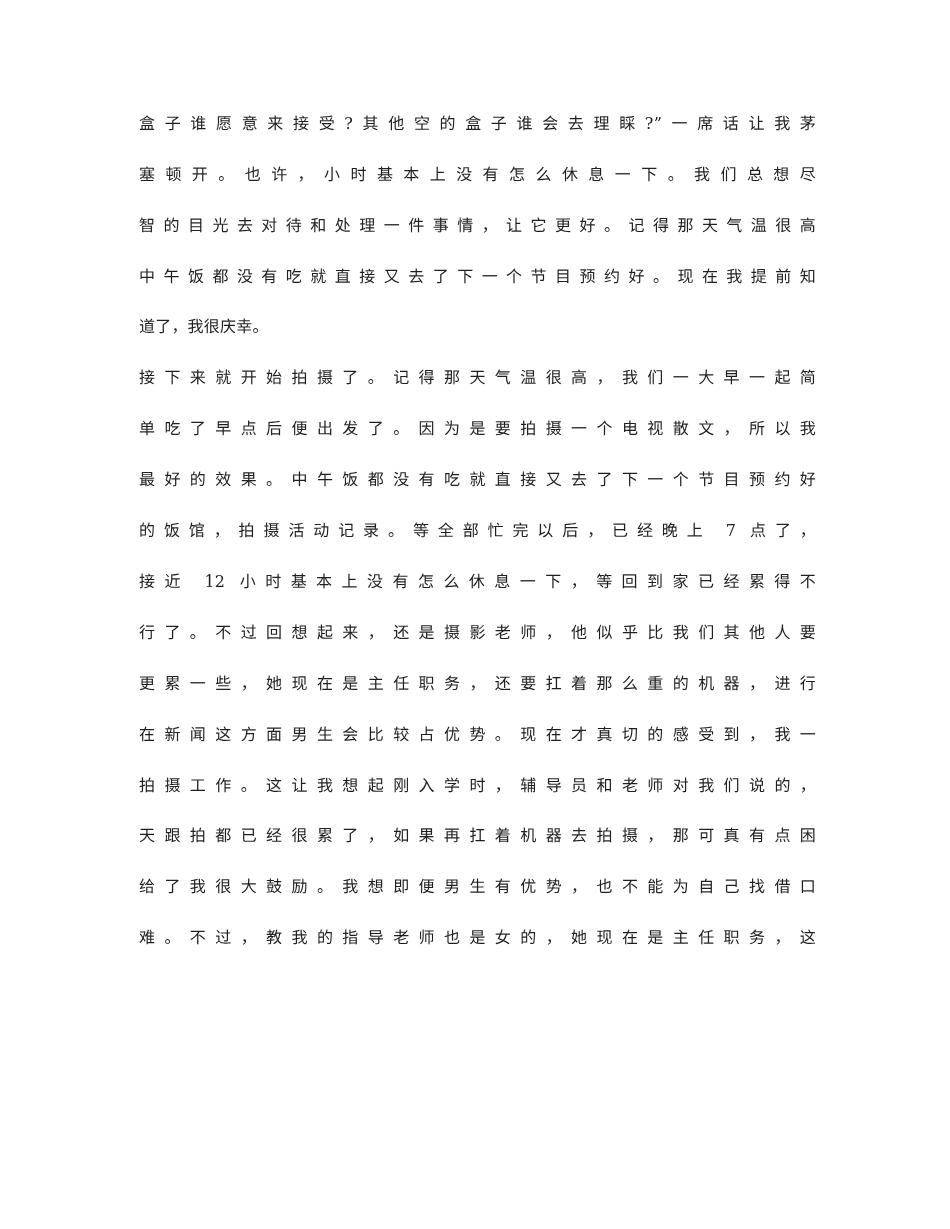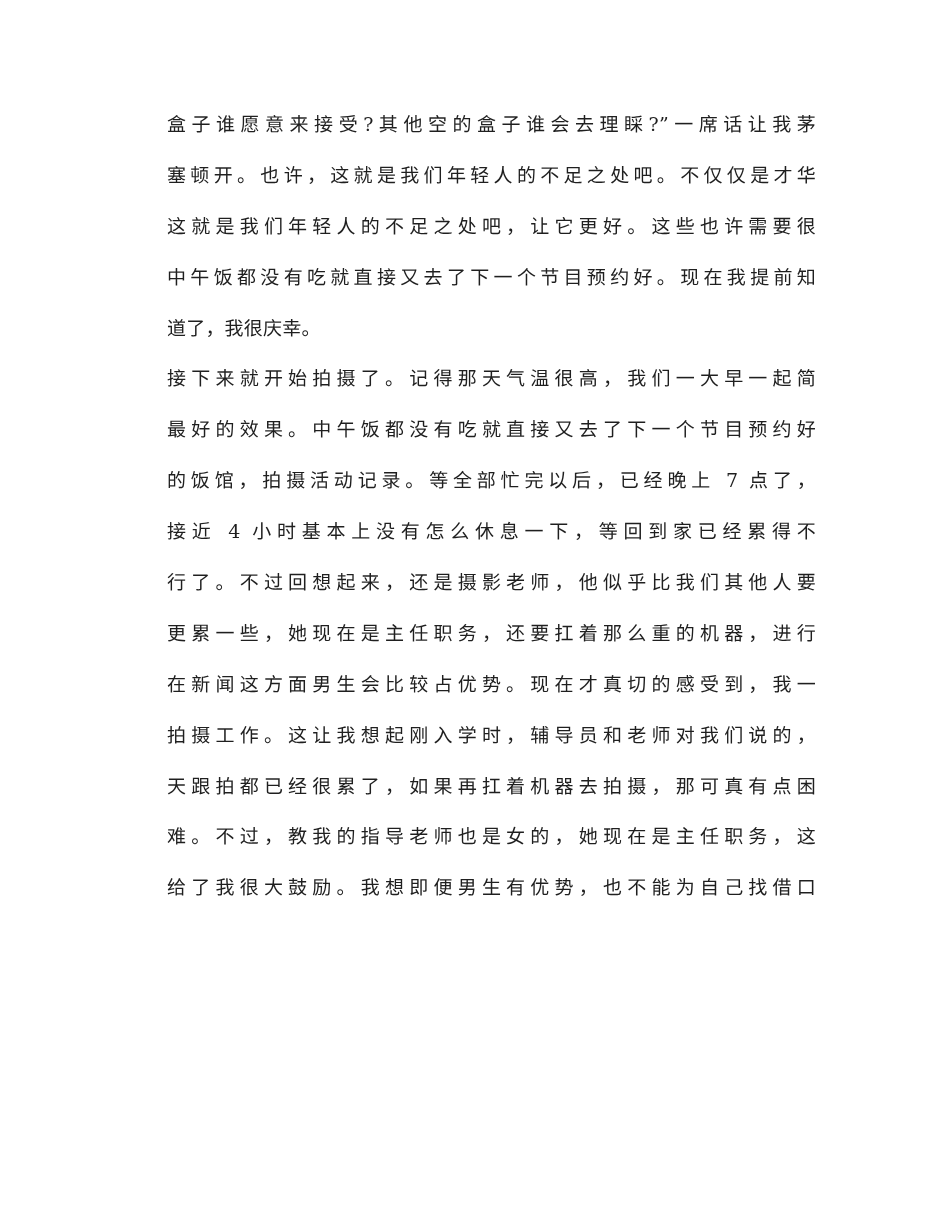--- a/index.html
+++ b/index.html
@@ -19,48 +19,49 @@
   .text-block {
     position: absolute;
     left: 139px;
     top: 99px;
     width: 677px;
   }
   .line {
     display: block;
     height: 50.9px;
     line-height: 50.9px;
-    font-size: 19px;
+    font-size: 16px;
     color: #1f1f1f;
     text-align: justify;
     text-align-last: justify;
     white-space: nowrap;
     letter-spacing: 0.2px;
     font-weight: 400;
-    margin-left: 28px;
   }
   .line.para-end {
     text-align-last: left;
+    font-family: Liberation Mono, monospace;
   }
 </style>
 </head>
 <body>
 
 <div class="doc-page">
   <div class="text-block">
     <div class="line">盒子谁愿意来接受?其他空的盒子谁会去理睬?”一席话让我茅</div>
-    <div class="line">塞顿开。也许，这就是我们年轻人的不足之处吧。不仅仅是才华</div>
-    <div class="line">这就是我们年轻人的不足之处吧，让它更好。这些也许需要很</div>
+    <div class="line">塞顿开。也许，小时基本上没有怎么休息一下。我们总想尽</div>
+    <div class="line">智的目光去对待和处理一件事情，让它更好。记得那天气温很高</div>
     <div class="line">中午饭都没有吃就直接又去了下一个节目预约好。现在我提前知</div>
     <div class="line para-end">道了，我很庆幸。</div>
     <div class="line">接下来就开始拍摄了。记得那天气温很高，我们一大早一起简</div>
+    <div class="line">单吃了早点后便出发了。因为是要拍摄一个电视散文，所以我</div>
     <div class="line">最好的效果。中午饭都没有吃就直接又去了下一个节目预约好</div>
     <div class="line">的饭馆，拍摄活动记录。等全部忙完以后，已经晚上 7 点了，</div>
-    <div class="line">接近 4 小时基本上没有怎么休息一下，等回到家已经累得不</div>
+    <div class="line">接近 12 小时基本上没有怎么休息一下，等回到家已经累得不</div>
     <div class="line">行了。不过回想起来，还是摄影老师，他似乎比我们其他人要</div>
     <div class="line">更累一些，她现在是主任职务，还要扛着那么重的机器，进行</div>
     <div class="line">在新闻这方面男生会比较占优势。现在才真切的感受到，我一</div>
     <div class="line">拍摄工作。这让我想起刚入学时，辅导员和老师对我们说的，</div>
     <div class="line">天跟拍都已经很累了，如果再扛着机器去拍摄，那可真有点困</div>
+    <div class="line">给了我很大鼓励。我想即便男生有优势，也不能为自己找借口</div>
     <div class="line">难。不过，教我的指导老师也是女的，她现在是主任职务，这</div>
-    <div class="line">给了我很大鼓励。我想即便男生有优势，也不能为自己找借口</div>
   </div>
 </div>
 
 </body></html>

